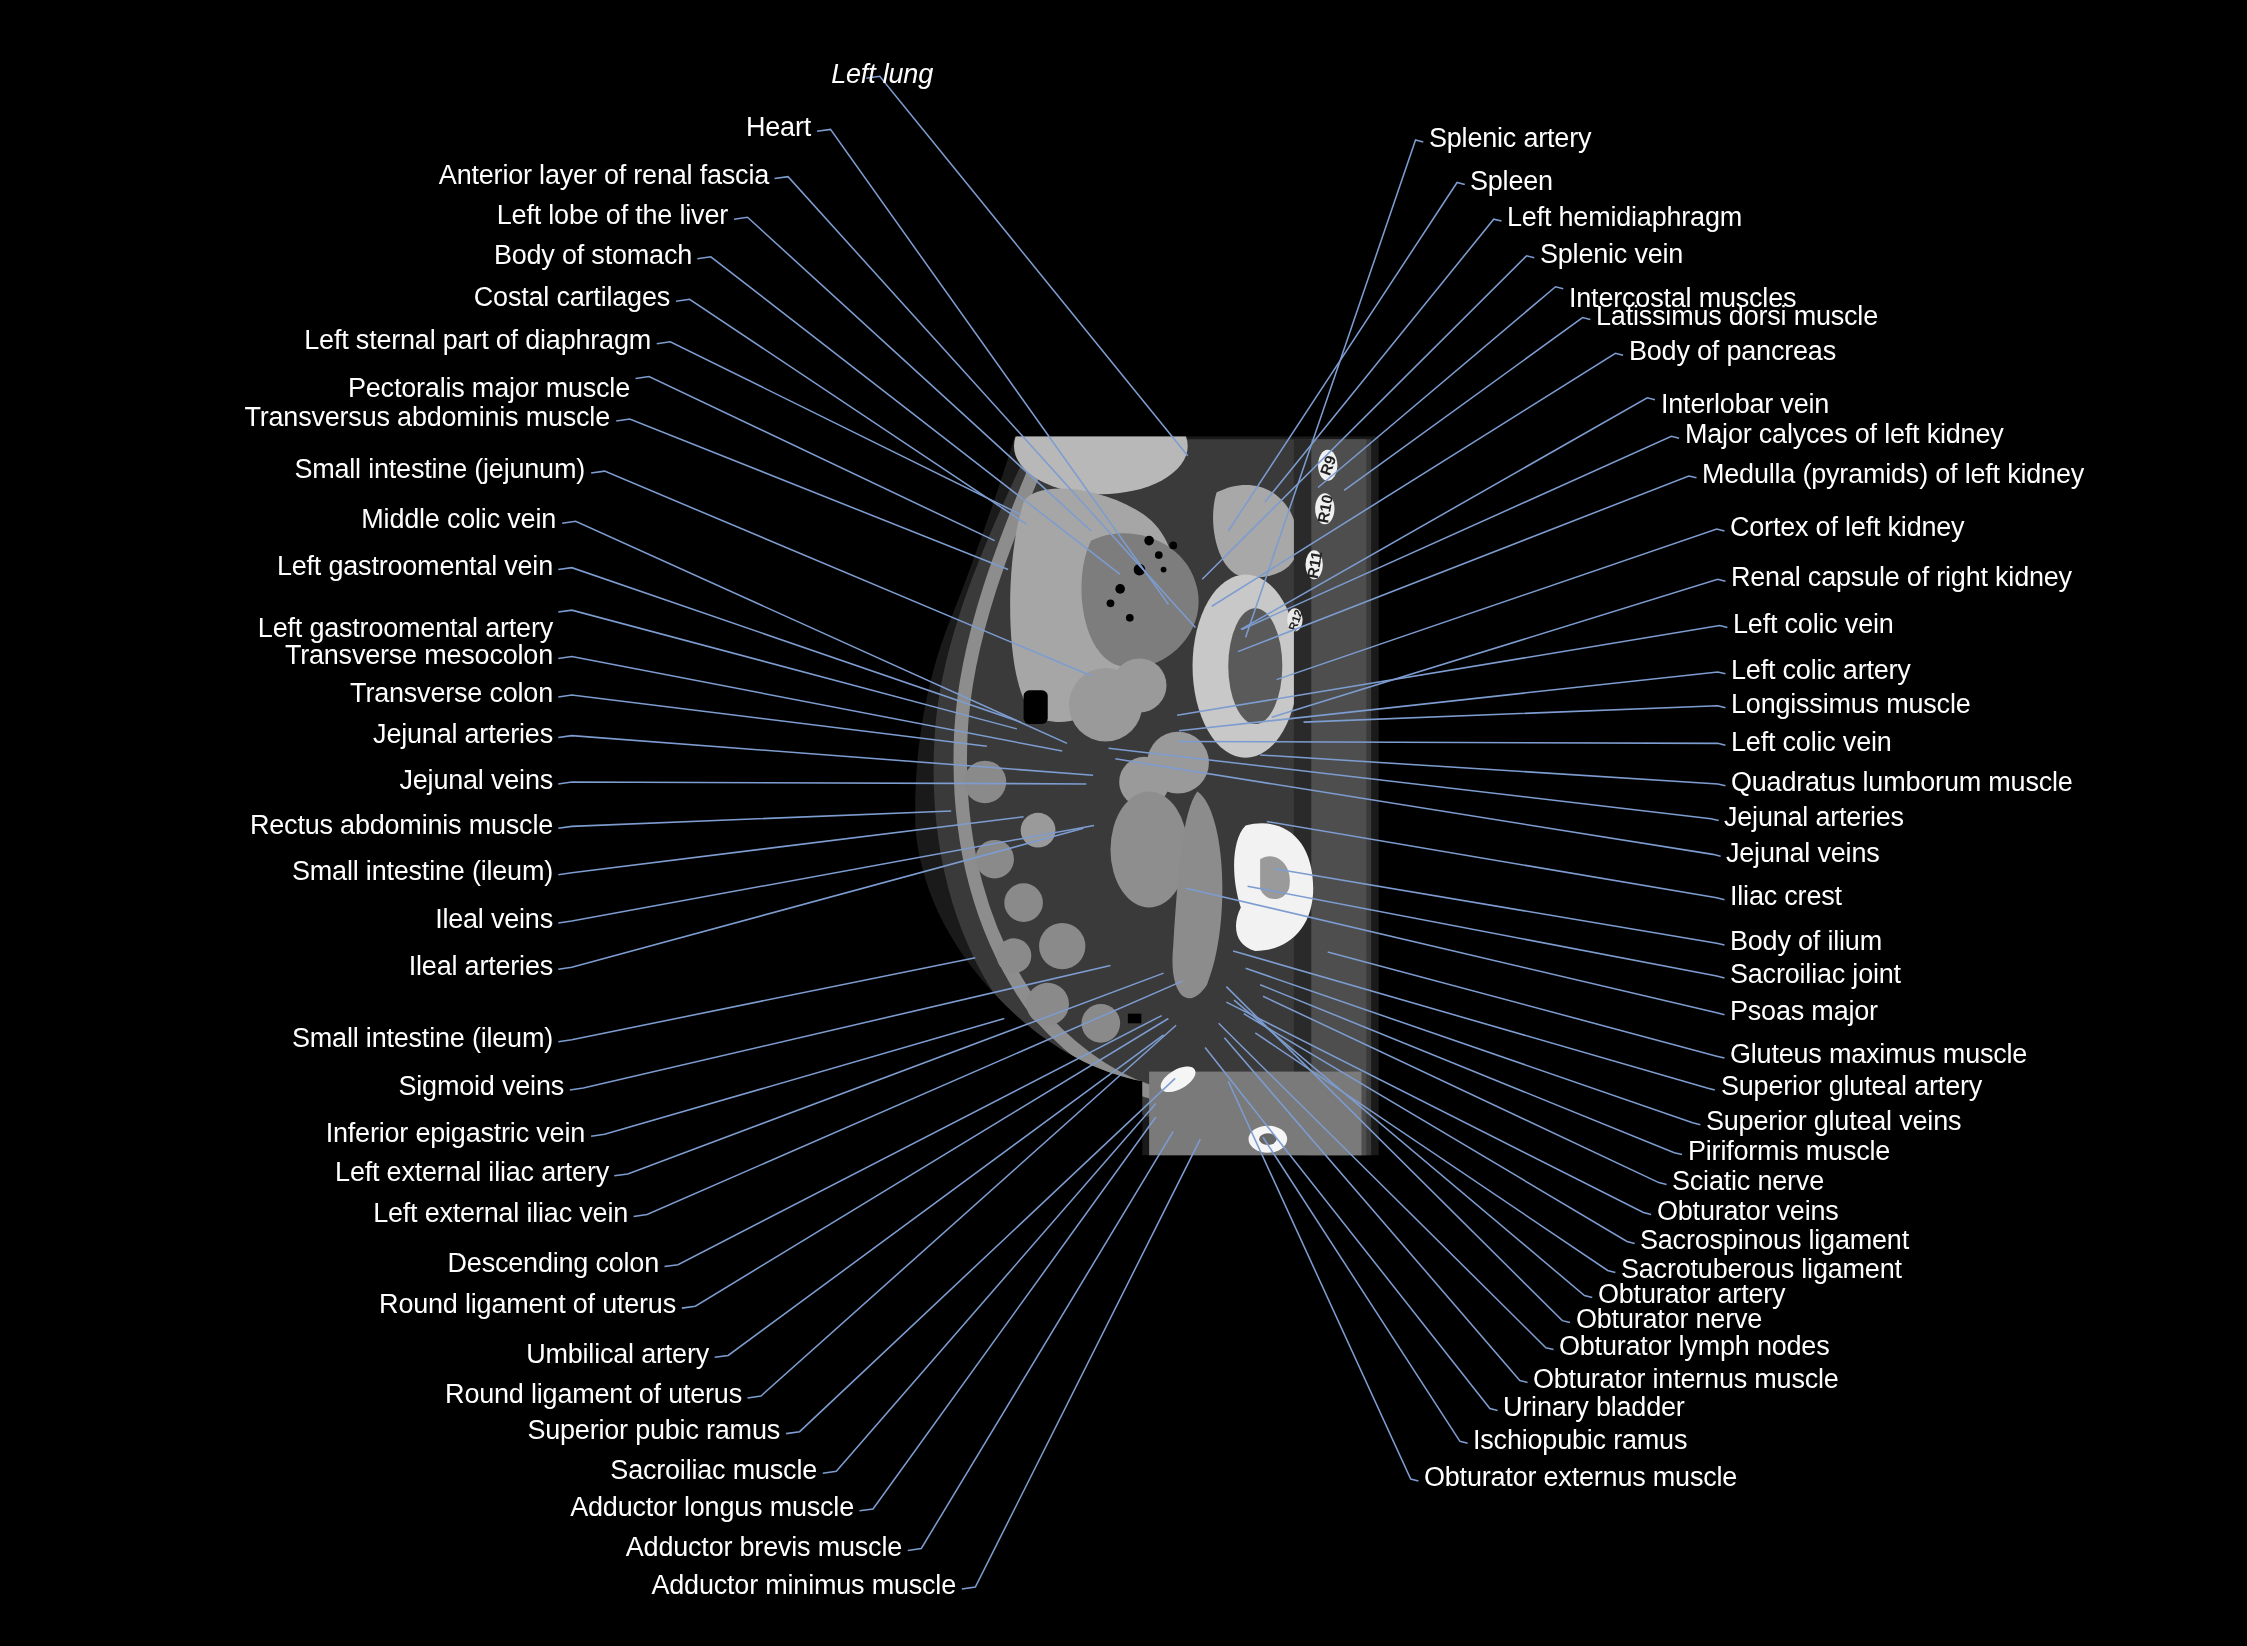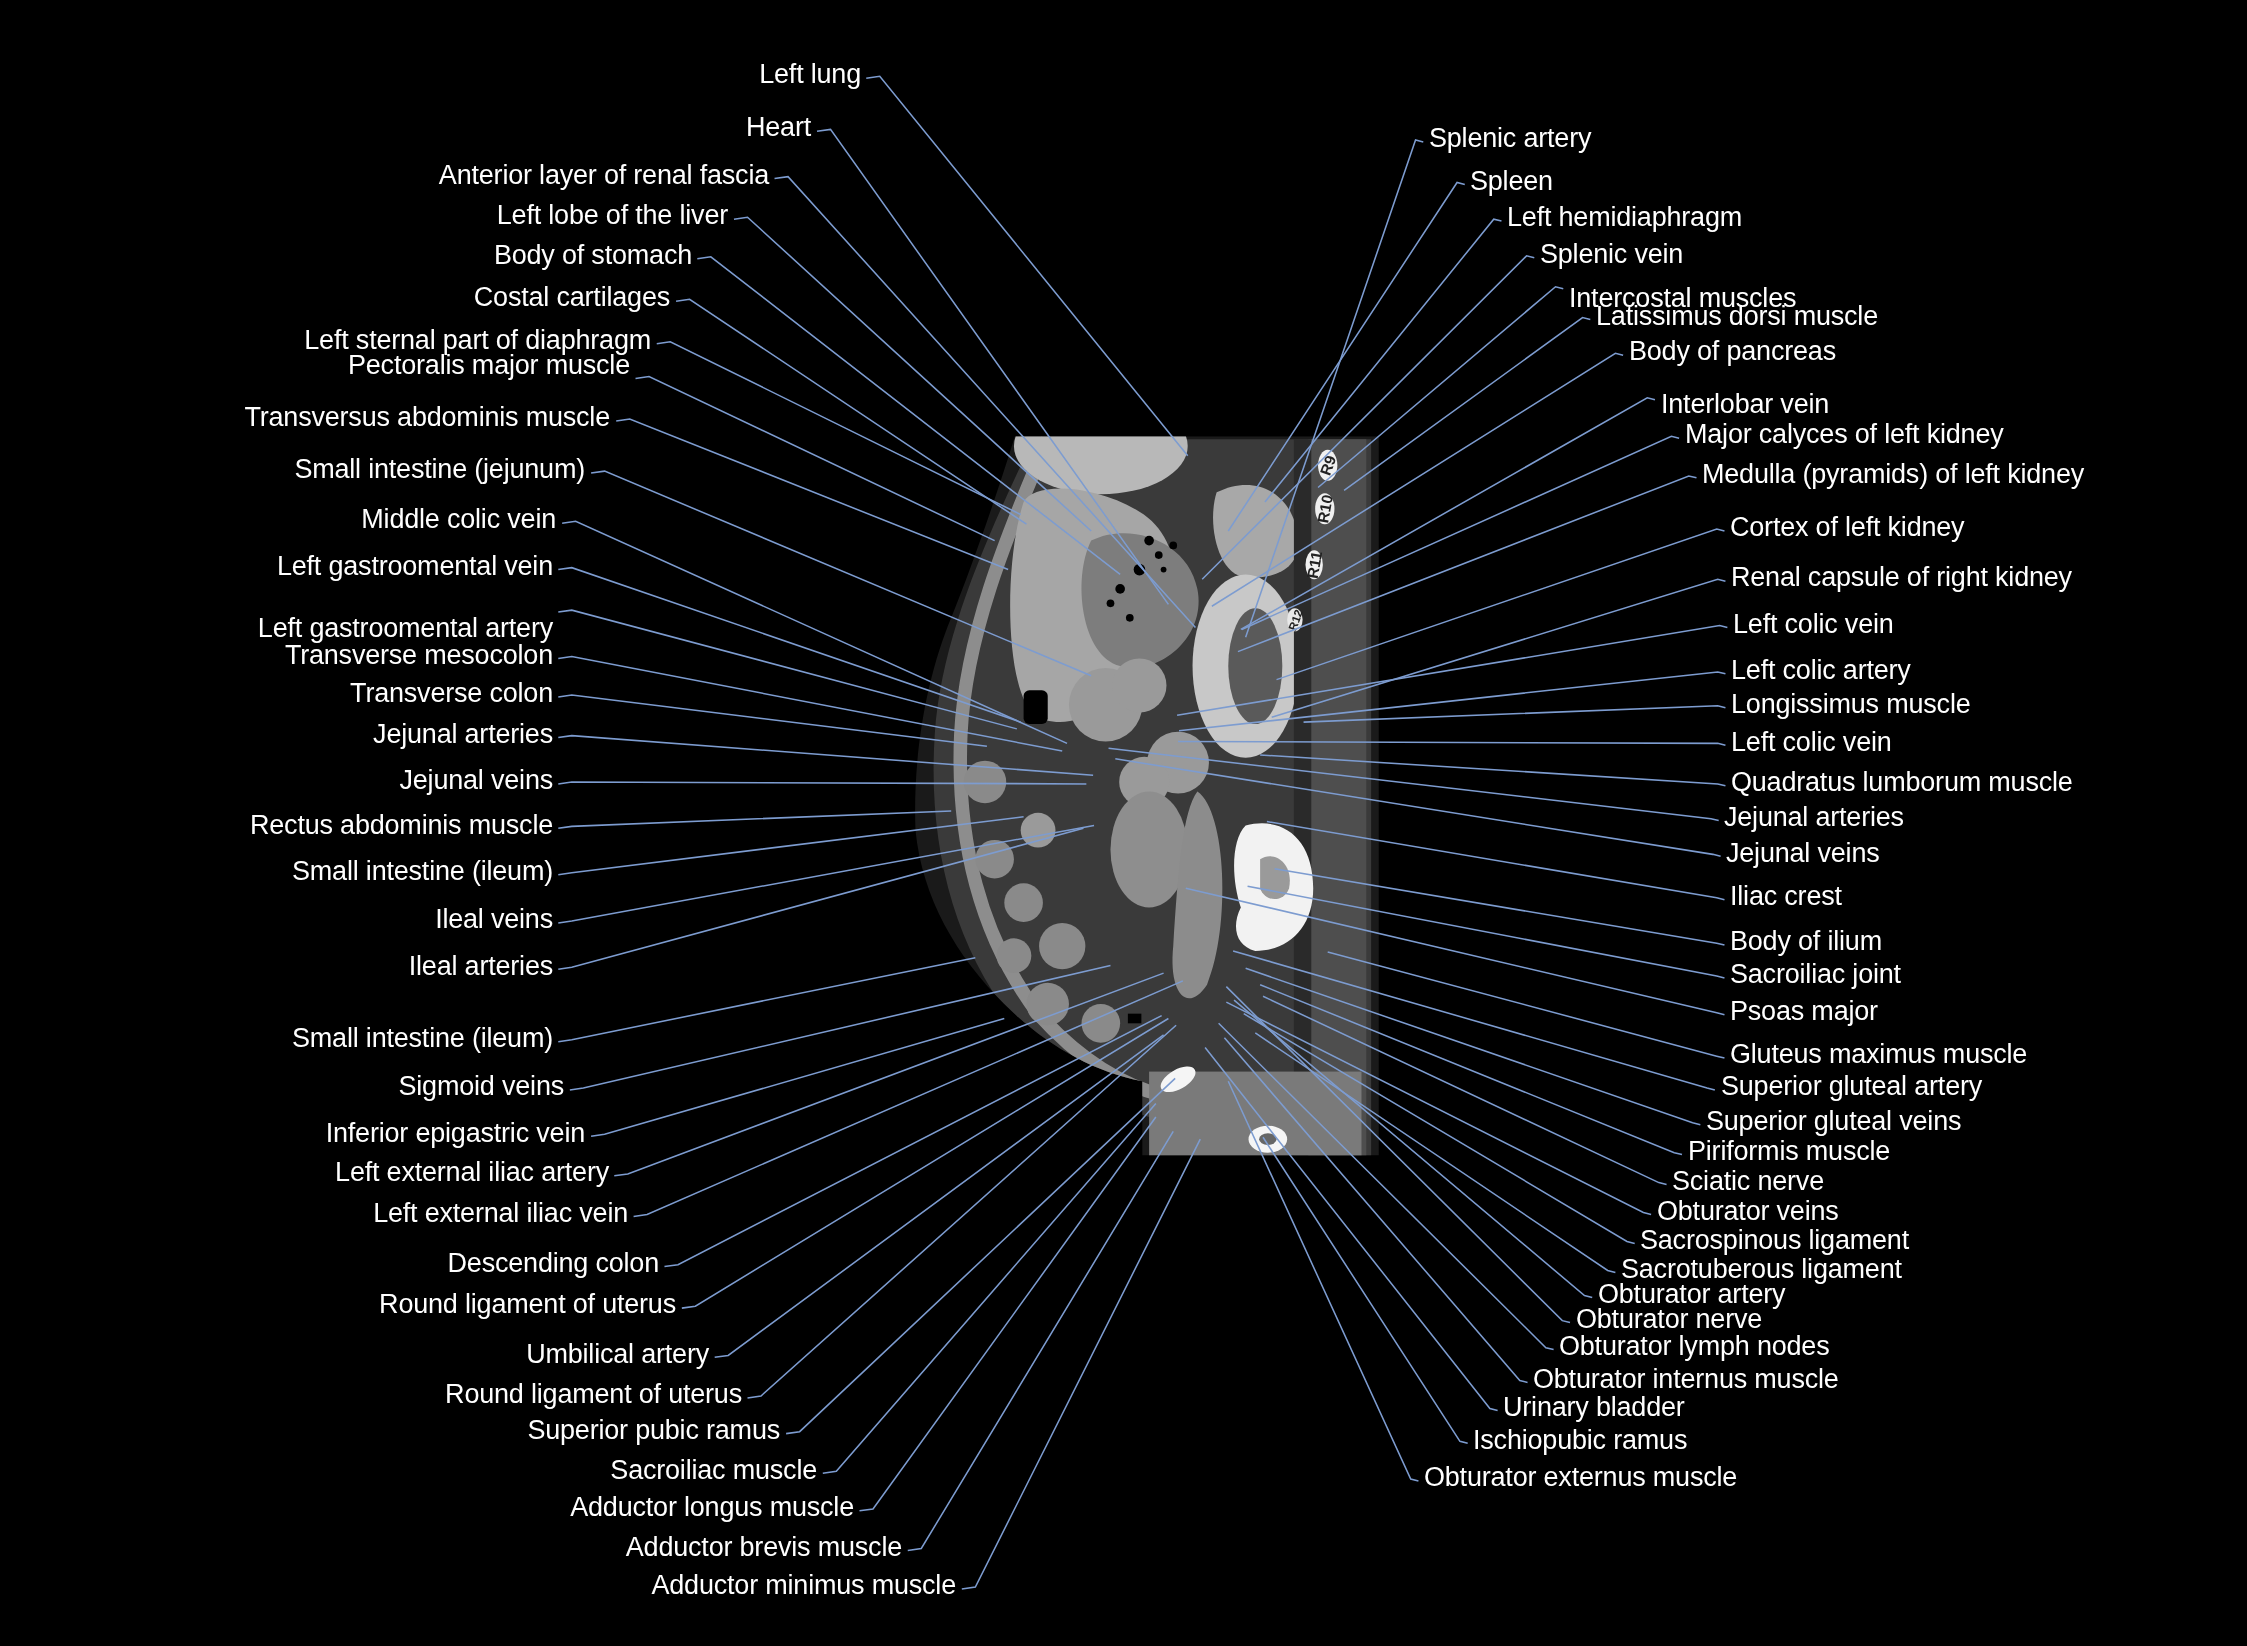--- a/index.html
+++ b/index.html
@@ -169,28 +169,28 @@
         <path d="M1626,1370 L1618,1368 L1270,1022"></path>
         <path d="M1609,1398 L1601,1396 L1262,1060"></path>
         <path d="M1582,1432 L1574,1430 L1268,1075"></path>
         <path d="M1551,1461 L1543,1459 L1248,1085"></path>
         <path d="M1520,1495 L1512,1493 L1308,1178"></path>
         <path d="M1469,1534 L1461,1532 L1272,1120"></path>
       </g>
   </svg>
 
   <div id="labels">
-      <div class="lbl left" style="top: 74px; right: 1387px;">Left lung</div>
+      <div class="lbl left" style="top: 74px; right: 1315px; font-style: italic;">Left lung</div>
       <div class="lbl left" style="top: 127px; right: 1437px;">Heart</div>
       <div class="lbl left" style="top: 175px; right: 1479px;">Anterior layer of renal fascia</div>
       <div class="lbl left" style="top: 215px; right: 1520px;">Left lobe of the liver</div>
       <div class="lbl left" style="top: 255px; right: 1556px;">Body of stomach</div>
       <div class="lbl left" style="top: 297px; right: 1578px;">Costal cartilages</div>
       <div class="lbl left" style="top: 340px; right: 1597px;">Left sternal part of diaphragm</div>
-      <div class="lbl left" style="top: 365px; right: 1618px;">Pectoralis major muscle</div>
+      <div class="lbl left" style="top: 388px; right: 1618px;">Pectoralis major muscle</div>
       <div class="lbl left" style="top: 417px; right: 1638px;">Transversus abdominis muscle</div>
       <div class="lbl left" style="top: 469px; right: 1663px;">Small intestine (jejunum)</div>
       <div class="lbl left" style="top: 519px; right: 1692px;">Middle colic vein</div>
       <div class="lbl left" style="top: 566px; right: 1695px;">Left gastroomental vein</div>
       <div class="lbl left" style="top: 628px; right: 1695px;">Left gastroomental artery</div>
       <div class="lbl left" style="top: 655px; right: 1695px;">Transverse mesocolon</div>
       <div class="lbl left" style="top: 693px; right: 1695px;">Transverse colon</div>
       <div class="lbl left" style="top: 734px; right: 1695px;">Jejunal arteries</div>
       <div class="lbl left" style="top: 780px; right: 1695px;">Jejunal veins</div>
       <div class="lbl left" style="top: 825px; right: 1695px;">Rectus abdominis muscle</div>

